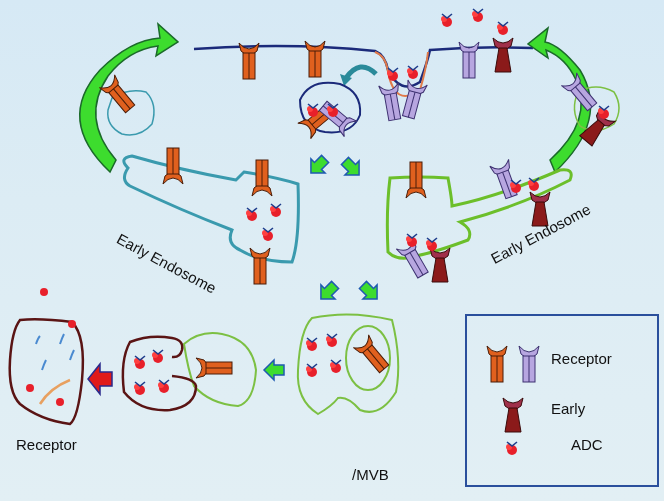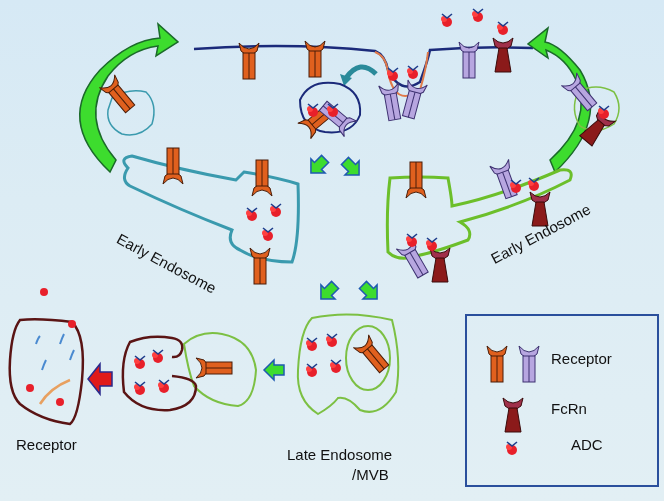--- a/index.html
+++ b/index.html
@@ -185,28 +185,27 @@
   <g fill="#e8202a">
     <circle cx="44" cy="292" r="4"></circle>
     <circle cx="72" cy="324" r="4"></circle>
     <circle cx="30" cy="388" r="4"></circle>
     <circle cx="60" cy="402" r="4"></circle>
   </g>
 </svg>
 
 <div class="lbl" style="left:122px;top:230px;transform:rotate(28deg);transform-origin:left top;">Early Endosome</div>
 <div class="lbl" style="left:488px;top:252px;transform:rotate(-28deg);transform-origin:left top;">Early Endosome</div>
-<div class="lbl" style="left:287px;top:446px;">Late Endosome</div>
 <div class="lbl" style="left:332px;top:466px;margin-left:20px;">/MVB</div>
 <div class="lbl" style="left:16px;top:436px;">Receptor</div>
 
 <div class="legend-box">
   <svg width="182" height="173" style="position:absolute;left:-2px;top:-2px;">
     <use href="#recO" x="32" y="46"></use>
     <use href="#recP" x="64" y="46"></use>
     <use href="#fcrn" x="48" y="96"></use>
     <use href="#adc" x="47" y="134"></use>
   </svg>
   <div class="leg-lbl" style="left:84px;top:34px;">Receptor</div>
-  <div class="leg-lbl" style="left:84px;top:84px;">FcRn</div>
+  <div class="leg-lbl" style="left:84px;top:84px;">Early</div>
   <div class="leg-lbl" style="left:80px;top:120px;margin-left:24px;">ADC</div>
 </div>
 </div>
 
 </body></html>

